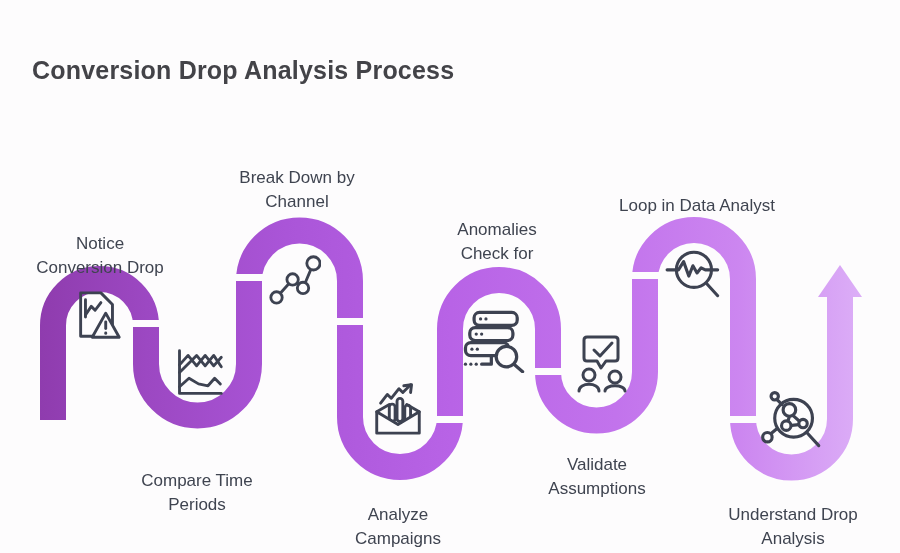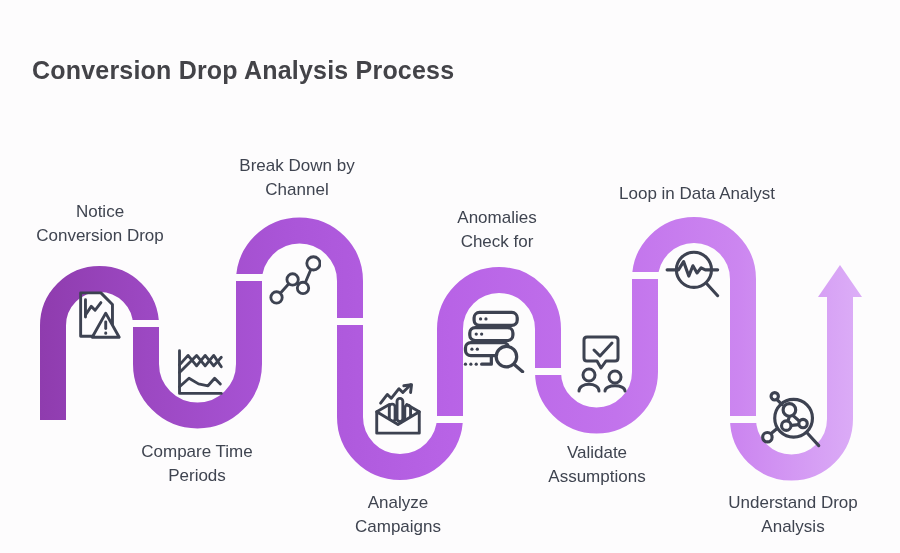--- a/index.html
+++ b/index.html
@@ -4,21 +4,21 @@
 <style>
   :root{
     --bg:#fdfcfd; --ink:#3d4251; --label:#3f4450; --title:#434348;
   }
   html,body{margin:0;padding:0;}
   body{background:var(--bg);font-family:"Liberation Sans",sans-serif;}
   .canvas{position:relative;width:900px;height:553px;overflow:hidden;background:var(--bg);}
   .title{position:absolute;left:32px;top:56px;width:868px;text-align:left;
          font-size:25px;font-weight:bold;color:var(--title);letter-spacing:.2px;}
   .flow-svg{position:absolute;left:0;top:0;}
-  .label{position:absolute;text-align:center;font-size:17px;line-height:24px;color:var(--label);}
+  .label{position:absolute;text-align:center;font-size:17px;line-height:24px;color:var(--label);margin-top:12px;}
   .icon{position:absolute;color:var(--ink);}
   .icon svg{display:block;width:100%;height:100%;}
   .fill-bg{fill:var(--bg);}
 </style>
 </head>
 <body>
 
 <div class="canvas">
 
   <div class="title">Conversion Drop Analysis Process</div>
@@ -50,38 +50,38 @@
       <rect class="gap" x="334" y="318" width="32" height="7" fill="#fdfcfd"></rect>
       <rect class="gap" x="434" y="416" width="32" height="7" fill="#fdfcfd"></rect>
       <rect class="gap" x="532" y="368" width="32" height="7" fill="#fdfcfd"></rect>
       <rect class="gap" x="629" y="272" width="32" height="7" fill="#fdfcfd"></rect>
       <rect class="gap" x="727" y="416" width="32" height="7" fill="#fdfcfd"></rect>
     </g>
     <polygon points="818,297 862,297 840,265" fill="url(#snakeGrad)"></polygon>
   </svg>
 
   <div>
-    <div class="label" style="left:10px;top:200px;width:180px;">
+    <div class="label" style="left:10px;top:220px;width:180px;">
       <div>Notice</div>
       <div>Conversion Drop</div>
     </div>
     <div class="icon" style="left:71px;top:288px;width:54px;height:58px;">
       <svg viewBox="0 0 56 60" fill="none" stroke="currentColor" stroke-width="3" stroke-linecap="round" stroke-linejoin="round">
         <path d="M10 5 H31 L43 17 V50 H10 Z"></path>
         <path d="M15 12 V30"></path>
         <path d="M15 28 L21 19 L25 23 L31 15"></path>
         <path class="fill-bg" d="M36 26 L50 51 H22 Z"></path>
         <path d="M36 35 V42"></path>
         <path d="M36 46.5 V47"></path>
       </svg>
     </div>
   </div>
 
   <div>
-    <div class="label" style="left:107px;top:440px;width:180px;">
+    <div class="label" style="left:107px;top:457px;width:180px;">
       <div>Compare Time</div>
       <div>Periods</div>
     </div>
     <div class="icon" style="left:170px;top:344px;width:57px;height:57px;">
       <svg viewBox="0 0 60 60" fill="none" stroke="currentColor" stroke-width="3" stroke-linecap="round" stroke-linejoin="round">
         <path d="M10 7 V52 H54"></path>
         <path d="M10 22 L19 12 L28 23 L37 12 L46 23 L54 14"></path>
         <path d="M10 30 L19 21 L28 12 L37 23 L46 12 L54 24"></path>
         <path d="M10 45 L20 36 L30 42 L40 44 L47 36 L53 42"></path>
       </svg>

